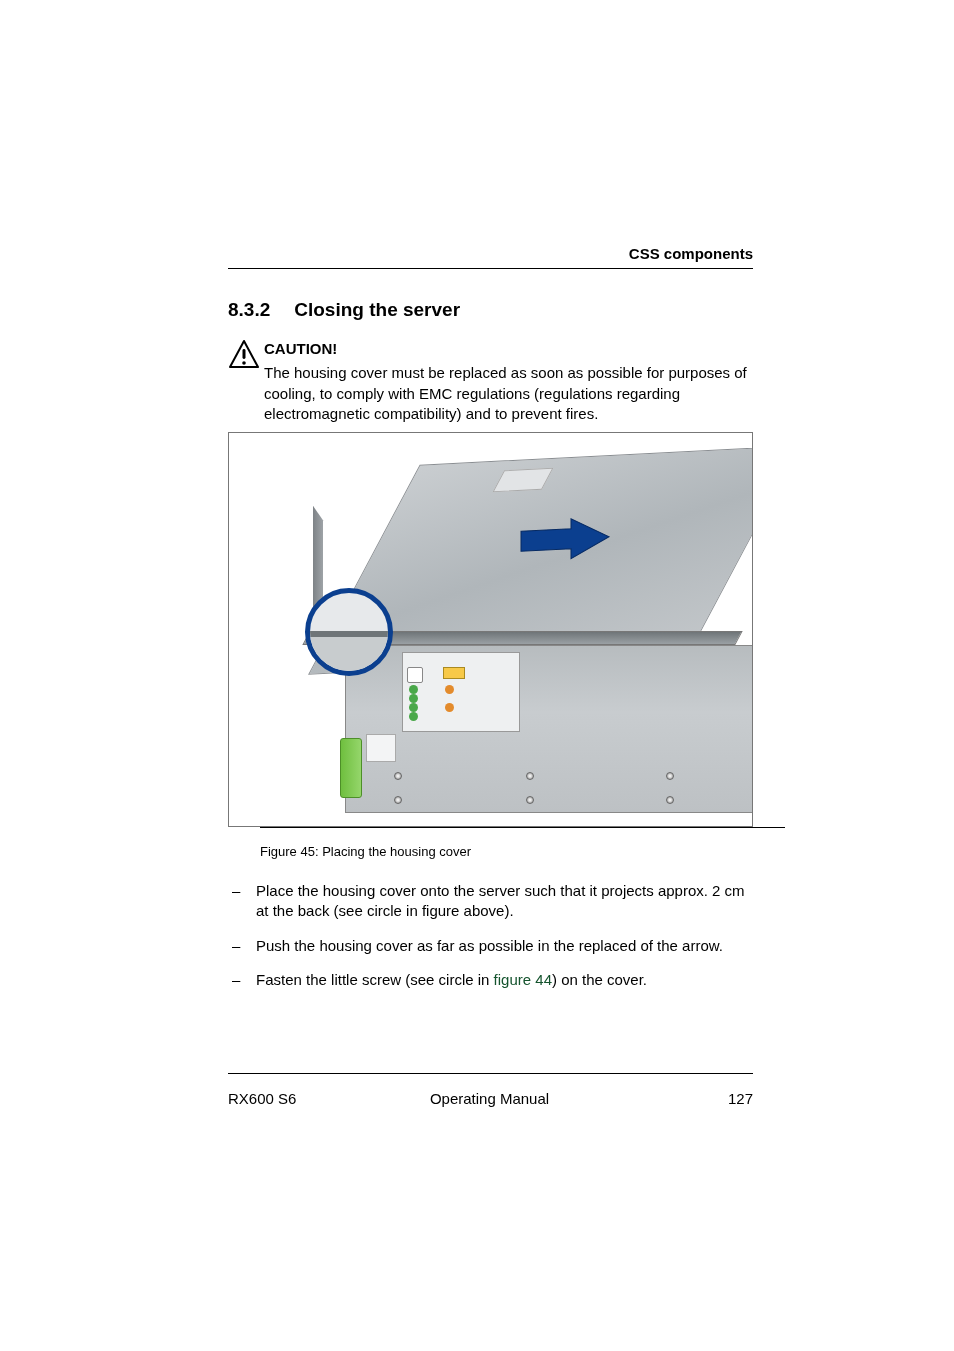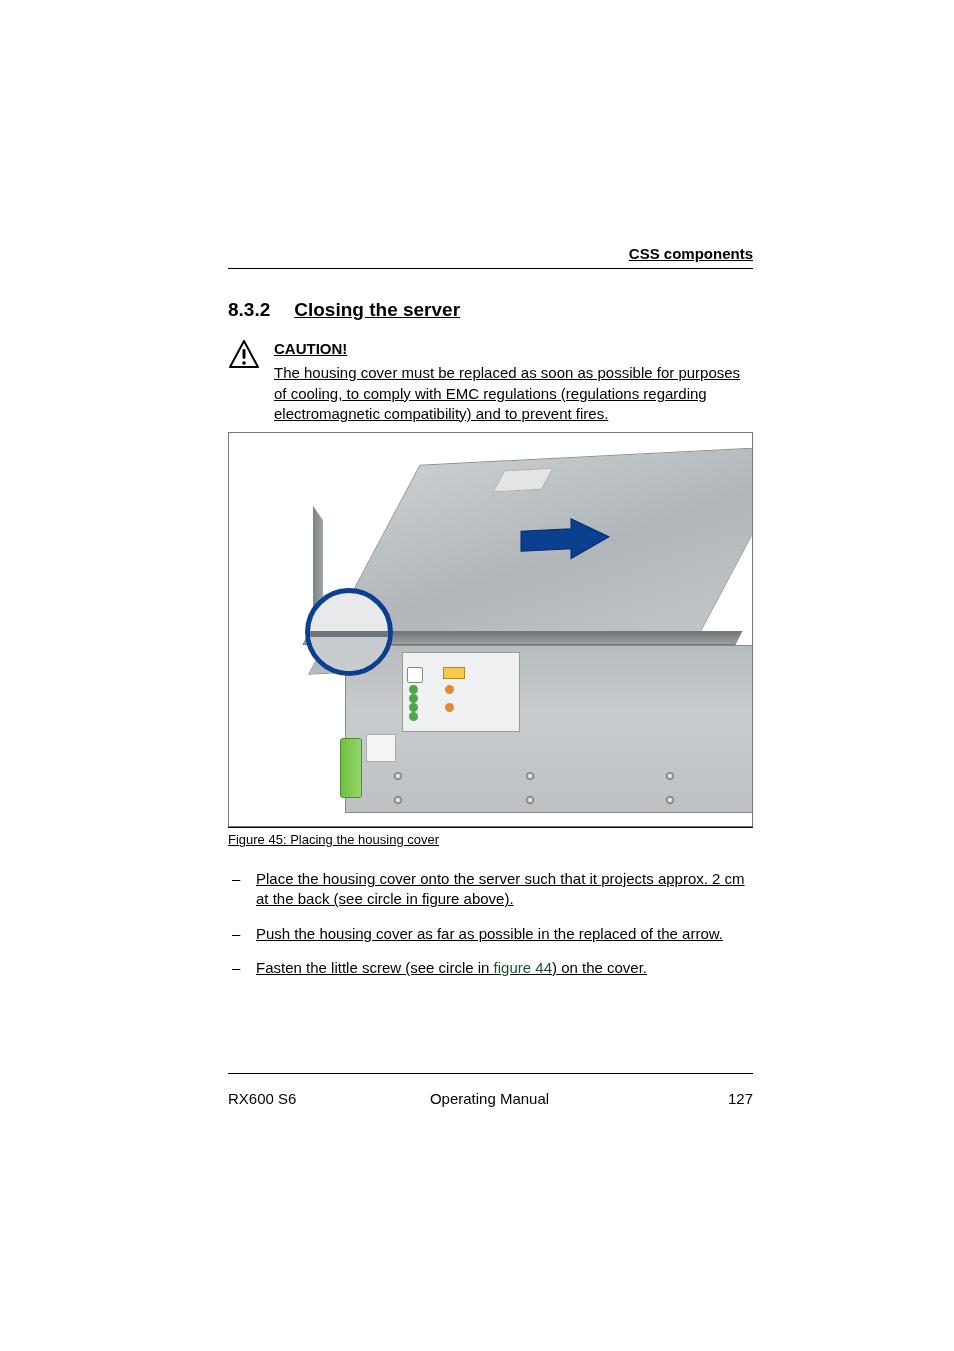--- a/index.html
+++ b/index.html
@@ -9,39 +9,38 @@
     width: 954px;
     height: 1351px;
     position: relative;
     color: #000;
   }
   .page {
     position: absolute;
     left: 228px;
     top: 245px;
     width: 525px;
-    text-decoration: underline;
   }
   .running-header {
     text-align: right;
     font-weight: bold;
     font-size: 15px;
     padding-bottom: 6px;
     border-bottom: 1px solid #000;
     margin-bottom: 30px;
   }
   .section-heading {
     font-size: 19px;
     font-weight: bold;
     margin-bottom: 18px;
   }
   .section-heading .num { display: inline-block; margin-right: 24px; }
   .caution-block {
     display: flex;
-    gap: 14px;
+    gap: 4px;
     margin-bottom: 6px;
   }
   .caution-icon { flex: 0 0 32px; }
   .caution-icon svg { width: 32px; height: 32px; }
   .caution-text { flex: 1; font-size: 15px; line-height: 1.35; }
   .caution-title { font-weight: bold; margin-bottom: 4px; }
   .figure-box {
     border: 1px solid #777;
     width: 525px;
     height: 395px;
@@ -160,23 +159,24 @@
   .chassis-screw {
     position: absolute;
     width: 8px; height: 8px;
     background: radial-gradient(circle, #eee 20%, #888 100%);
     border-radius: 50%;
     border: 1px solid #666;
   }
   .figure-caption {
     font-size: 13px;
     border-top: 1px solid #000;
-    padding-top: 4px;
+    padding-top: 16px;
     margin-bottom: 22px;
     width: 525px;
+    margin-left: 32px;
   }
   .instruction-list {
     font-size: 15px;
     line-height: 1.35;
   }
   .instruction-list li {
     list-style: none;
     position: relative;
     padding-left: 28px;
     margin-bottom: 14px;

